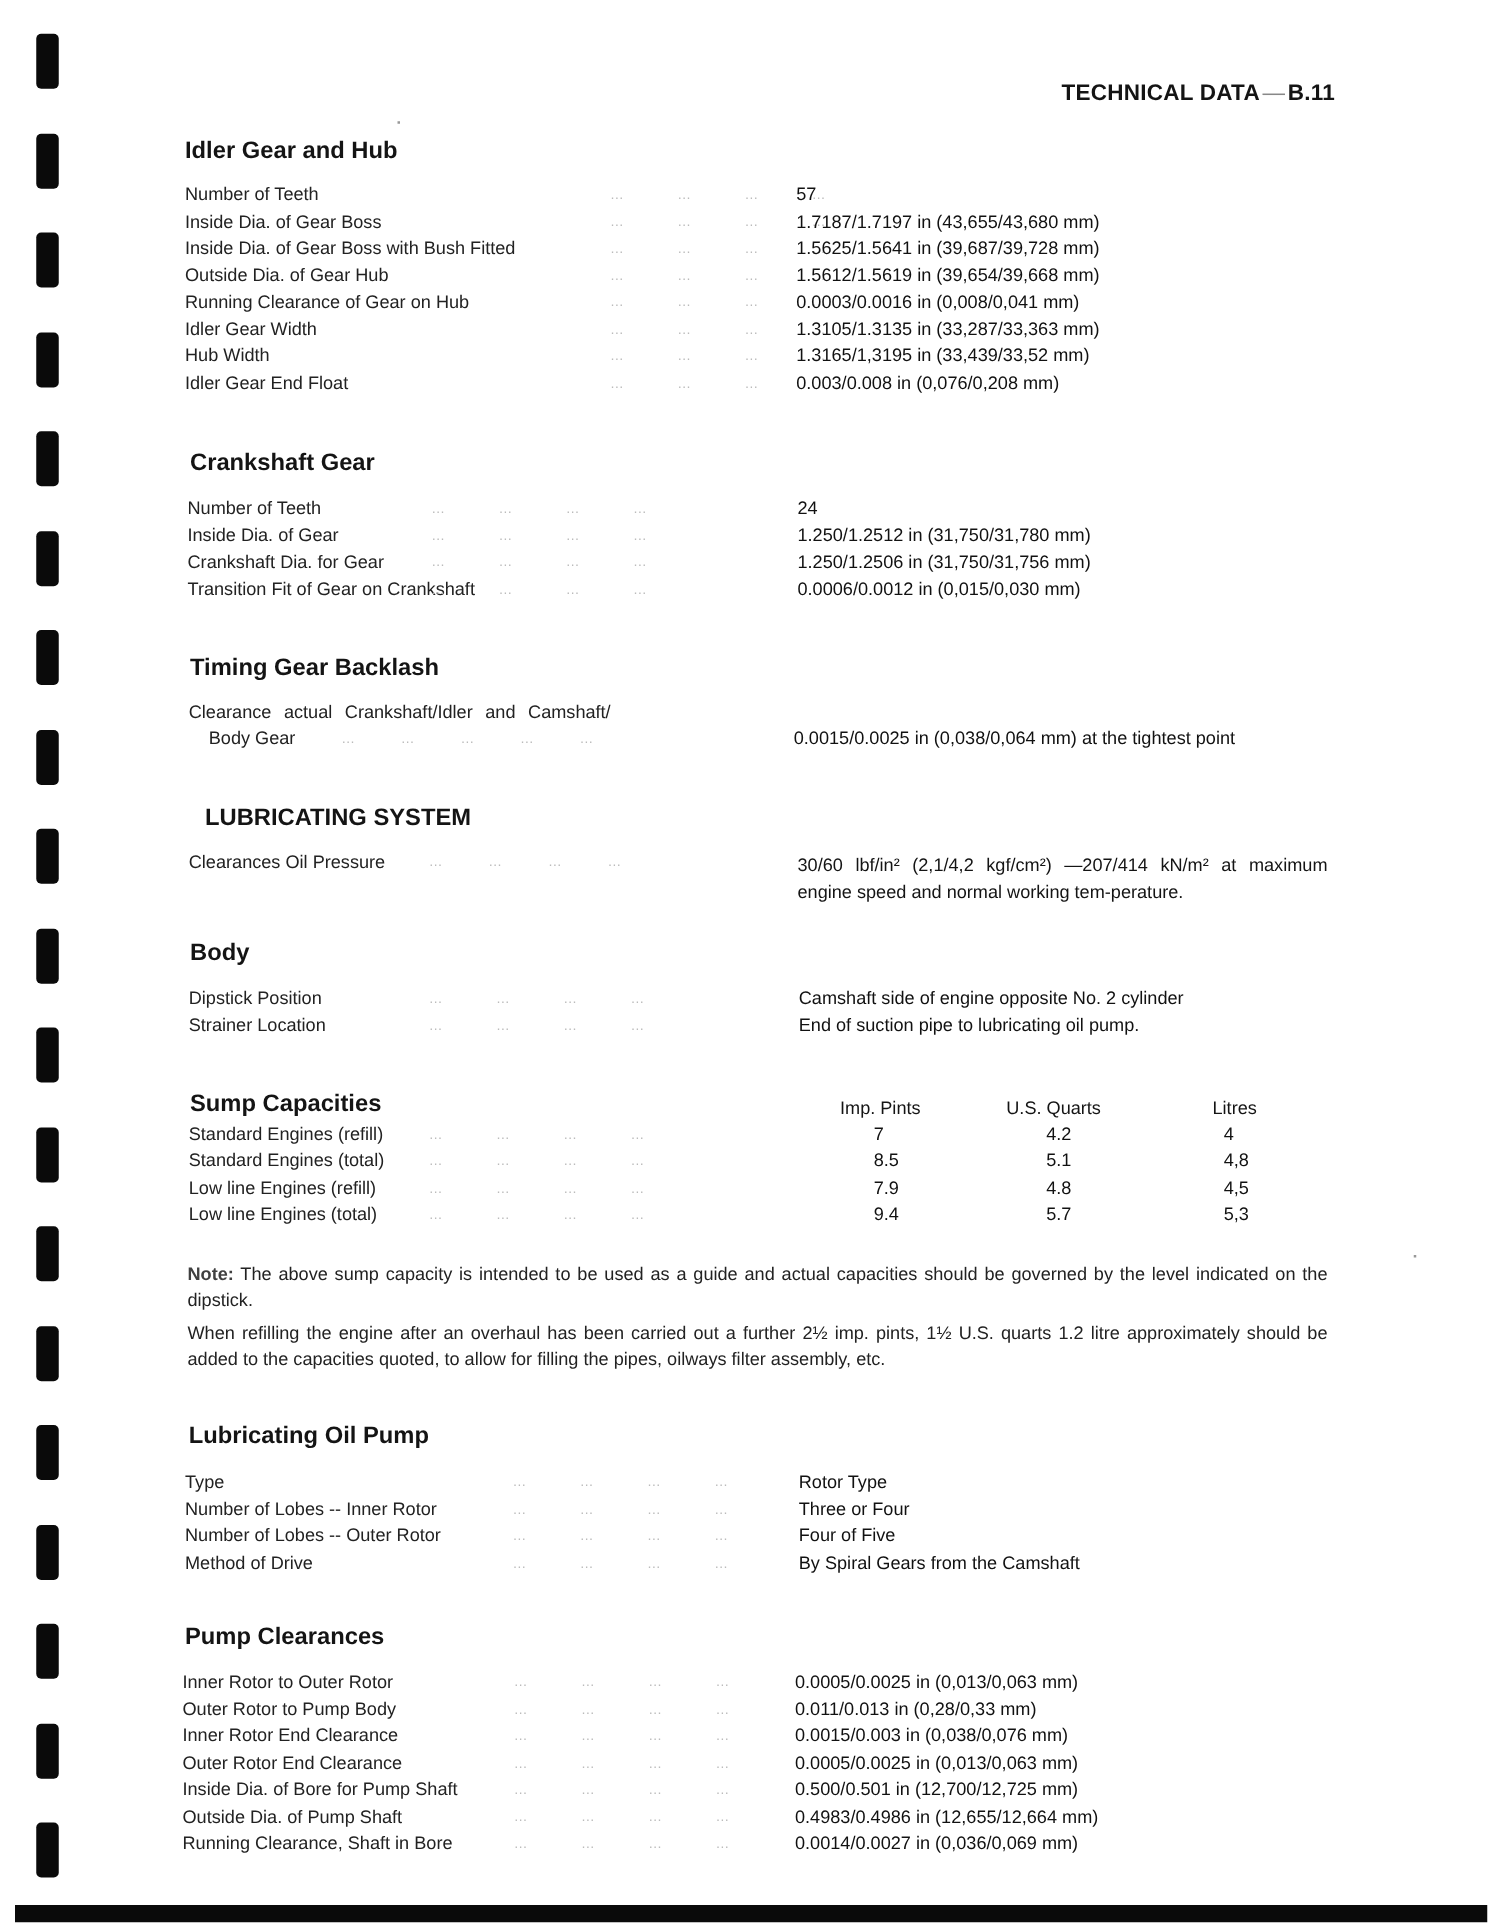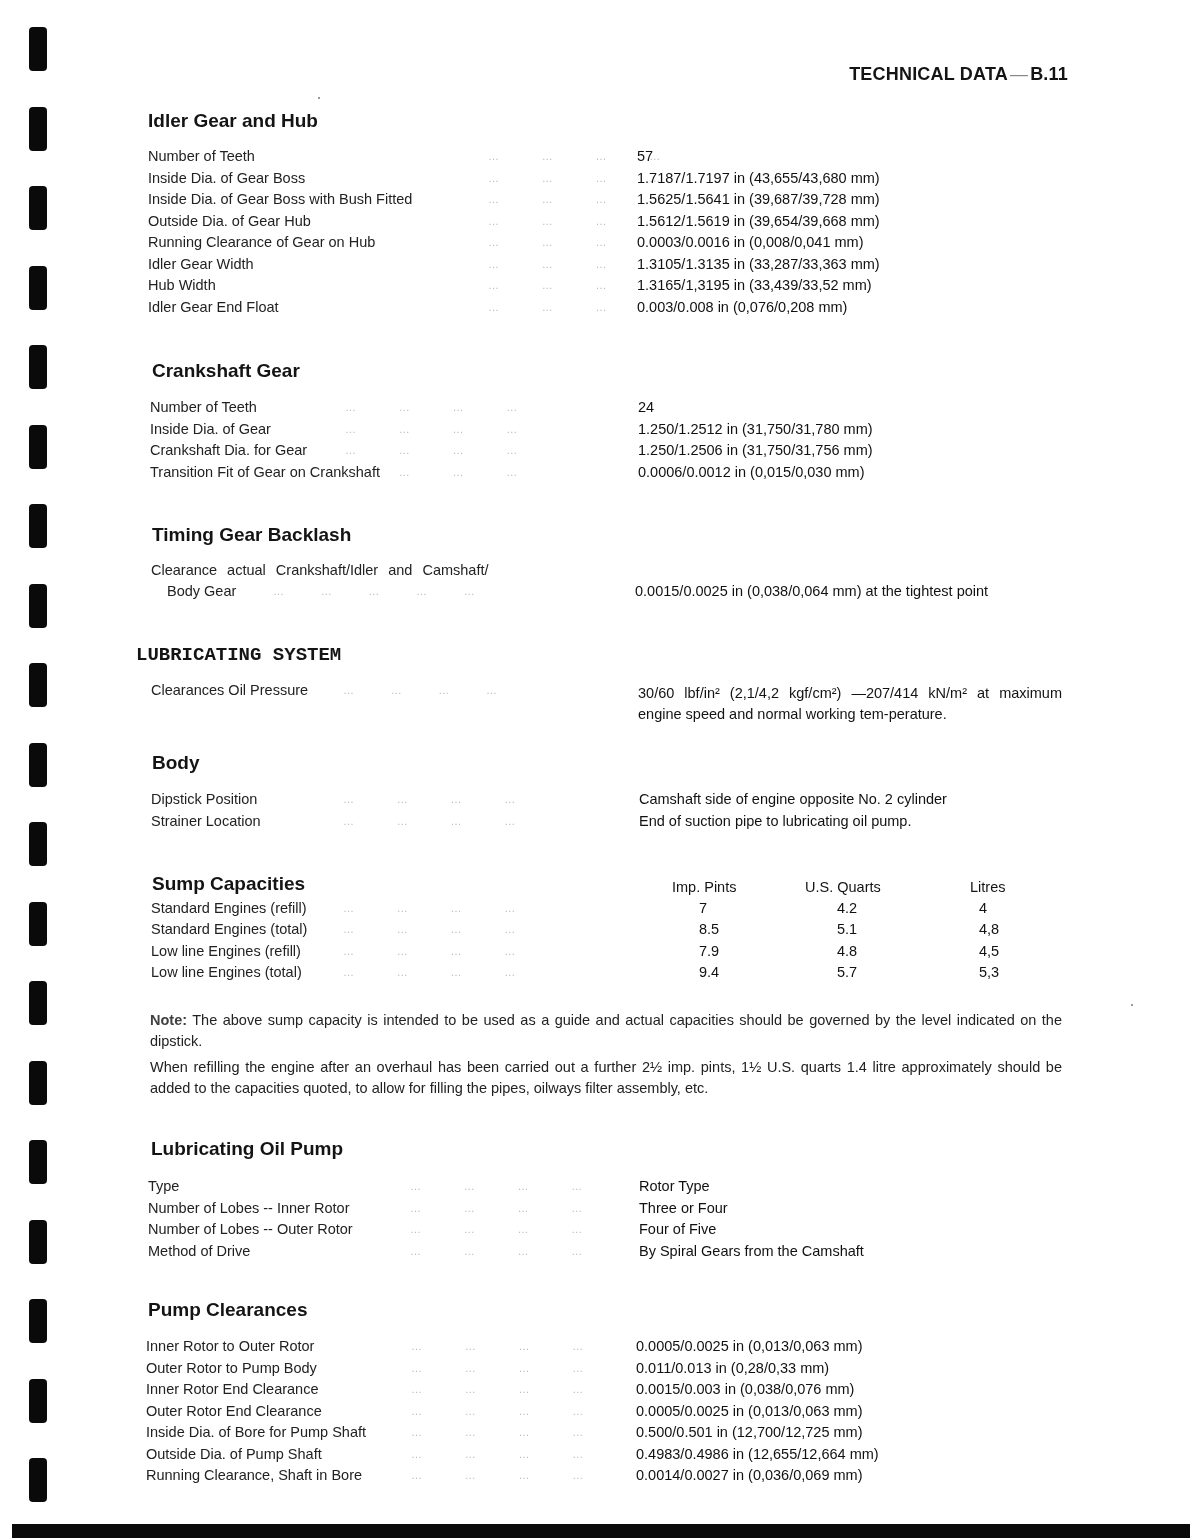--- a/index.html
+++ b/index.html
@@ -95,21 +95,21 @@
 <div class="sec-title" style="left:152px;top:524px;">Timing Gear Backlash</div>
 <div class="row" style="top:560px;left:151px;">
   <span class="lbl" style="word-spacing:6px;">Clearance actual Crankshaft/Idler and Camshaft/</span>
 </div>
 <div class="row" style="top:581px;left:151px;">
   <span class="lbl" style="padding-left:16px;">Body Gear</span>
   <span class="dots" style="left:122px;">…&nbsp;&nbsp;&nbsp;&nbsp;&nbsp;&nbsp;&nbsp;&nbsp;&nbsp;&nbsp;&nbsp;&nbsp;…&nbsp;&nbsp;&nbsp;&nbsp;&nbsp;&nbsp;&nbsp;&nbsp;&nbsp;&nbsp;&nbsp;&nbsp;…&nbsp;&nbsp;&nbsp;&nbsp;&nbsp;&nbsp;&nbsp;&nbsp;&nbsp;&nbsp;&nbsp;&nbsp;…&nbsp;&nbsp;&nbsp;&nbsp;&nbsp;&nbsp;&nbsp;&nbsp;&nbsp;&nbsp;&nbsp;&nbsp;…</span>
   <span class="val" style="left:484px;">0.0015/0.0025 in (0,038/0,064 mm) at the tightest point</span>
 </div>
 
-<div class="sec-title" style="left:136px;top:644px;font-family:Liberation Mono, monospace;">LUBRICATING SYSTEM</div>
+<div class="sec-title" style="left:164px;top:644px;">LUBRICATING SYSTEM</div>
 <div class="row" style="top:680px;left:151px;">
   <span class="lbl">Clearances Oil Pressure</span>
   <span class="dots" style="left:192px;">…&nbsp;&nbsp;&nbsp;&nbsp;&nbsp;&nbsp;&nbsp;&nbsp;&nbsp;&nbsp;&nbsp;&nbsp;…&nbsp;&nbsp;&nbsp;&nbsp;&nbsp;&nbsp;&nbsp;&nbsp;&nbsp;&nbsp;&nbsp;&nbsp;…&nbsp;&nbsp;&nbsp;&nbsp;&nbsp;&nbsp;&nbsp;&nbsp;&nbsp;&nbsp;&nbsp;&nbsp;…</span>
 </div>
 <div class="multi-val" style="top:683px;">30/60 lbf/in² (2,1/4,2 kgf/cm²) —207/414 kN/m² at maximum engine speed and normal working tem-perature.</div>
 
 <div class="sec-title" style="left:152px;top:752px;">Body</div>
 <div id="sump-rows">
     <div class="row" style="top: 789px; left: 151px;"><span class="lbl">Dipstick Position</span><span class="dots" style="left: 192px;">…&nbsp;&nbsp;&nbsp;&nbsp;&nbsp;&nbsp;&nbsp;&nbsp;&nbsp;&nbsp;&nbsp;&nbsp;&nbsp;&nbsp;…&nbsp;&nbsp;&nbsp;&nbsp;&nbsp;&nbsp;&nbsp;&nbsp;&nbsp;&nbsp;&nbsp;&nbsp;&nbsp;&nbsp;…&nbsp;&nbsp;&nbsp;&nbsp;&nbsp;&nbsp;&nbsp;&nbsp;&nbsp;&nbsp;&nbsp;&nbsp;&nbsp;&nbsp;…</span><span class="val" style="left: 488px;">Camshaft side of engine opposite No. 2 cylinder</span></div>
     <div class="row" style="top: 810.5px; left: 151px;"><span class="lbl">Strainer Location</span><span class="dots" style="left: 192px;">…&nbsp;&nbsp;&nbsp;&nbsp;&nbsp;&nbsp;&nbsp;&nbsp;&nbsp;&nbsp;&nbsp;&nbsp;&nbsp;&nbsp;…&nbsp;&nbsp;&nbsp;&nbsp;&nbsp;&nbsp;&nbsp;&nbsp;&nbsp;&nbsp;&nbsp;&nbsp;&nbsp;&nbsp;…&nbsp;&nbsp;&nbsp;&nbsp;&nbsp;&nbsp;&nbsp;&nbsp;&nbsp;&nbsp;&nbsp;&nbsp;&nbsp;&nbsp;…</span><span class="val" style="left: 488px;">End of suction pipe to lubricating oil pump.</span></div>
@@ -120,21 +120,21 @@
 <div class="cap-head" style="left:805px;">U.S. Quarts</div>
 <div class="cap-head" style="left:970px;">Litres</div>
 <div id="cap-rows">
     <div class="row" style="top: 898px; left: 151px;"><span class="lbl">Standard Engines (refill)</span><span class="dots" style="left:192px;">…&nbsp;&nbsp;&nbsp;&nbsp;&nbsp;&nbsp;&nbsp;&nbsp;&nbsp;&nbsp;&nbsp;&nbsp;&nbsp;&nbsp;…&nbsp;&nbsp;&nbsp;&nbsp;&nbsp;&nbsp;&nbsp;&nbsp;&nbsp;&nbsp;&nbsp;&nbsp;&nbsp;&nbsp;…&nbsp;&nbsp;&nbsp;&nbsp;&nbsp;&nbsp;&nbsp;&nbsp;&nbsp;&nbsp;&nbsp;&nbsp;&nbsp;&nbsp;…</span><span class="val" style="left:548px;">7</span><span class="val" style="left:686px;">4.2</span><span class="val" style="left:828px;">4</span></div>
     <div class="row" style="top: 919.3px; left: 151px;"><span class="lbl">Standard Engines (total)</span><span class="dots" style="left:192px;">…&nbsp;&nbsp;&nbsp;&nbsp;&nbsp;&nbsp;&nbsp;&nbsp;&nbsp;&nbsp;&nbsp;&nbsp;&nbsp;&nbsp;…&nbsp;&nbsp;&nbsp;&nbsp;&nbsp;&nbsp;&nbsp;&nbsp;&nbsp;&nbsp;&nbsp;&nbsp;&nbsp;&nbsp;…&nbsp;&nbsp;&nbsp;&nbsp;&nbsp;&nbsp;&nbsp;&nbsp;&nbsp;&nbsp;&nbsp;&nbsp;&nbsp;&nbsp;…</span><span class="val" style="left:548px;">8.5</span><span class="val" style="left:686px;">5.1</span><span class="val" style="left:828px;">4,8</span></div>
     <div class="row" style="top: 940.6px; left: 151px;"><span class="lbl">Low line Engines (refill)</span><span class="dots" style="left:192px;">…&nbsp;&nbsp;&nbsp;&nbsp;&nbsp;&nbsp;&nbsp;&nbsp;&nbsp;&nbsp;&nbsp;&nbsp;&nbsp;&nbsp;…&nbsp;&nbsp;&nbsp;&nbsp;&nbsp;&nbsp;&nbsp;&nbsp;&nbsp;&nbsp;&nbsp;&nbsp;&nbsp;&nbsp;…&nbsp;&nbsp;&nbsp;&nbsp;&nbsp;&nbsp;&nbsp;&nbsp;&nbsp;&nbsp;&nbsp;&nbsp;&nbsp;&nbsp;…</span><span class="val" style="left:548px;">7.9</span><span class="val" style="left:686px;">4.8</span><span class="val" style="left:828px;">4,5</span></div>
     <div class="row" style="top: 961.9px; left: 151px;"><span class="lbl">Low line Engines (total)</span><span class="dots" style="left:192px;">…&nbsp;&nbsp;&nbsp;&nbsp;&nbsp;&nbsp;&nbsp;&nbsp;&nbsp;&nbsp;&nbsp;&nbsp;&nbsp;&nbsp;…&nbsp;&nbsp;&nbsp;&nbsp;&nbsp;&nbsp;&nbsp;&nbsp;&nbsp;&nbsp;&nbsp;&nbsp;&nbsp;&nbsp;…&nbsp;&nbsp;&nbsp;&nbsp;&nbsp;&nbsp;&nbsp;&nbsp;&nbsp;&nbsp;&nbsp;&nbsp;&nbsp;&nbsp;…</span><span class="val" style="left:548px;">9.4</span><span class="val" style="left:686px;">5.7</span><span class="val" style="left:828px;">5,3</span></div>
   </div>
 
 <div class="para" style="top:1010px;"><b>Note:</b><span> The above sump capacity is intended to be used as a guide and actual capacities should be governed by the level indicated on the dipstick.</span></div>
-<div class="para" style="top:1057px;">When refilling the engine after an overhaul has been carried out a further 2½ imp. pints, 1½ U.S. quarts 1.4 litre approximately should be added to the capacities quoted, to allow for filling the pipes, oilways filter assembly, etc.</div>
+<div class="para" style="top:1057px;">When refilling the engine after an overhaul has been carried out a further 2½ imp. pints, 1½ U.S. quarts 1.2 litre approximately should be added to the capacities quoted, to allow for filling the pipes, oilways filter assembly, etc.</div>
 
 <div class="sec-title" style="left:151px;top:1138px;">Lubricating Oil Pump</div>
 <div id="pump-rows">
     <div class="row" style="top: 1176px; left: 148px;"><span class="lbl">Type</span><span class="dots" style="left: 262px;">…&nbsp;&nbsp;&nbsp;&nbsp;&nbsp;&nbsp;&nbsp;&nbsp;&nbsp;&nbsp;&nbsp;&nbsp;&nbsp;&nbsp;…&nbsp;&nbsp;&nbsp;&nbsp;&nbsp;&nbsp;&nbsp;&nbsp;&nbsp;&nbsp;&nbsp;&nbsp;&nbsp;&nbsp;…&nbsp;&nbsp;&nbsp;&nbsp;&nbsp;&nbsp;&nbsp;&nbsp;&nbsp;&nbsp;&nbsp;&nbsp;&nbsp;&nbsp;…</span><span class="val" style="left: 491px;">Rotor Type</span></div>
     <div class="row" style="top: 1197.5px; left: 148px;"><span class="lbl">Number of Lobes -- Inner Rotor</span><span class="dots" style="left: 262px;">…&nbsp;&nbsp;&nbsp;&nbsp;&nbsp;&nbsp;&nbsp;&nbsp;&nbsp;&nbsp;&nbsp;&nbsp;&nbsp;&nbsp;…&nbsp;&nbsp;&nbsp;&nbsp;&nbsp;&nbsp;&nbsp;&nbsp;&nbsp;&nbsp;&nbsp;&nbsp;&nbsp;&nbsp;…&nbsp;&nbsp;&nbsp;&nbsp;&nbsp;&nbsp;&nbsp;&nbsp;&nbsp;&nbsp;&nbsp;&nbsp;&nbsp;&nbsp;…</span><span class="val" style="left: 491px;">Three or Four</span></div>
     <div class="row" style="top: 1219px; left: 148px;"><span class="lbl">Number of Lobes -- Outer Rotor</span><span class="dots" style="left: 262px;">…&nbsp;&nbsp;&nbsp;&nbsp;&nbsp;&nbsp;&nbsp;&nbsp;&nbsp;&nbsp;&nbsp;&nbsp;&nbsp;&nbsp;…&nbsp;&nbsp;&nbsp;&nbsp;&nbsp;&nbsp;&nbsp;&nbsp;&nbsp;&nbsp;&nbsp;&nbsp;&nbsp;&nbsp;…&nbsp;&nbsp;&nbsp;&nbsp;&nbsp;&nbsp;&nbsp;&nbsp;&nbsp;&nbsp;&nbsp;&nbsp;&nbsp;&nbsp;…</span><span class="val" style="left: 491px;">Four of Five</span></div>
     <div class="row" style="top: 1240.5px; left: 148px;"><span class="lbl">Method of Drive</span><span class="dots" style="left: 262px;">…&nbsp;&nbsp;&nbsp;&nbsp;&nbsp;&nbsp;&nbsp;&nbsp;&nbsp;&nbsp;&nbsp;&nbsp;&nbsp;&nbsp;…&nbsp;&nbsp;&nbsp;&nbsp;&nbsp;&nbsp;&nbsp;&nbsp;&nbsp;&nbsp;&nbsp;&nbsp;&nbsp;&nbsp;…&nbsp;&nbsp;&nbsp;&nbsp;&nbsp;&nbsp;&nbsp;&nbsp;&nbsp;&nbsp;&nbsp;&nbsp;&nbsp;&nbsp;…</span><span class="val" style="left: 491px;">By Spiral Gears from the Camshaft</span></div>
   </div>
 
 <div class="sec-title" style="left:148px;top:1299px;">Pump Clearances</div>

